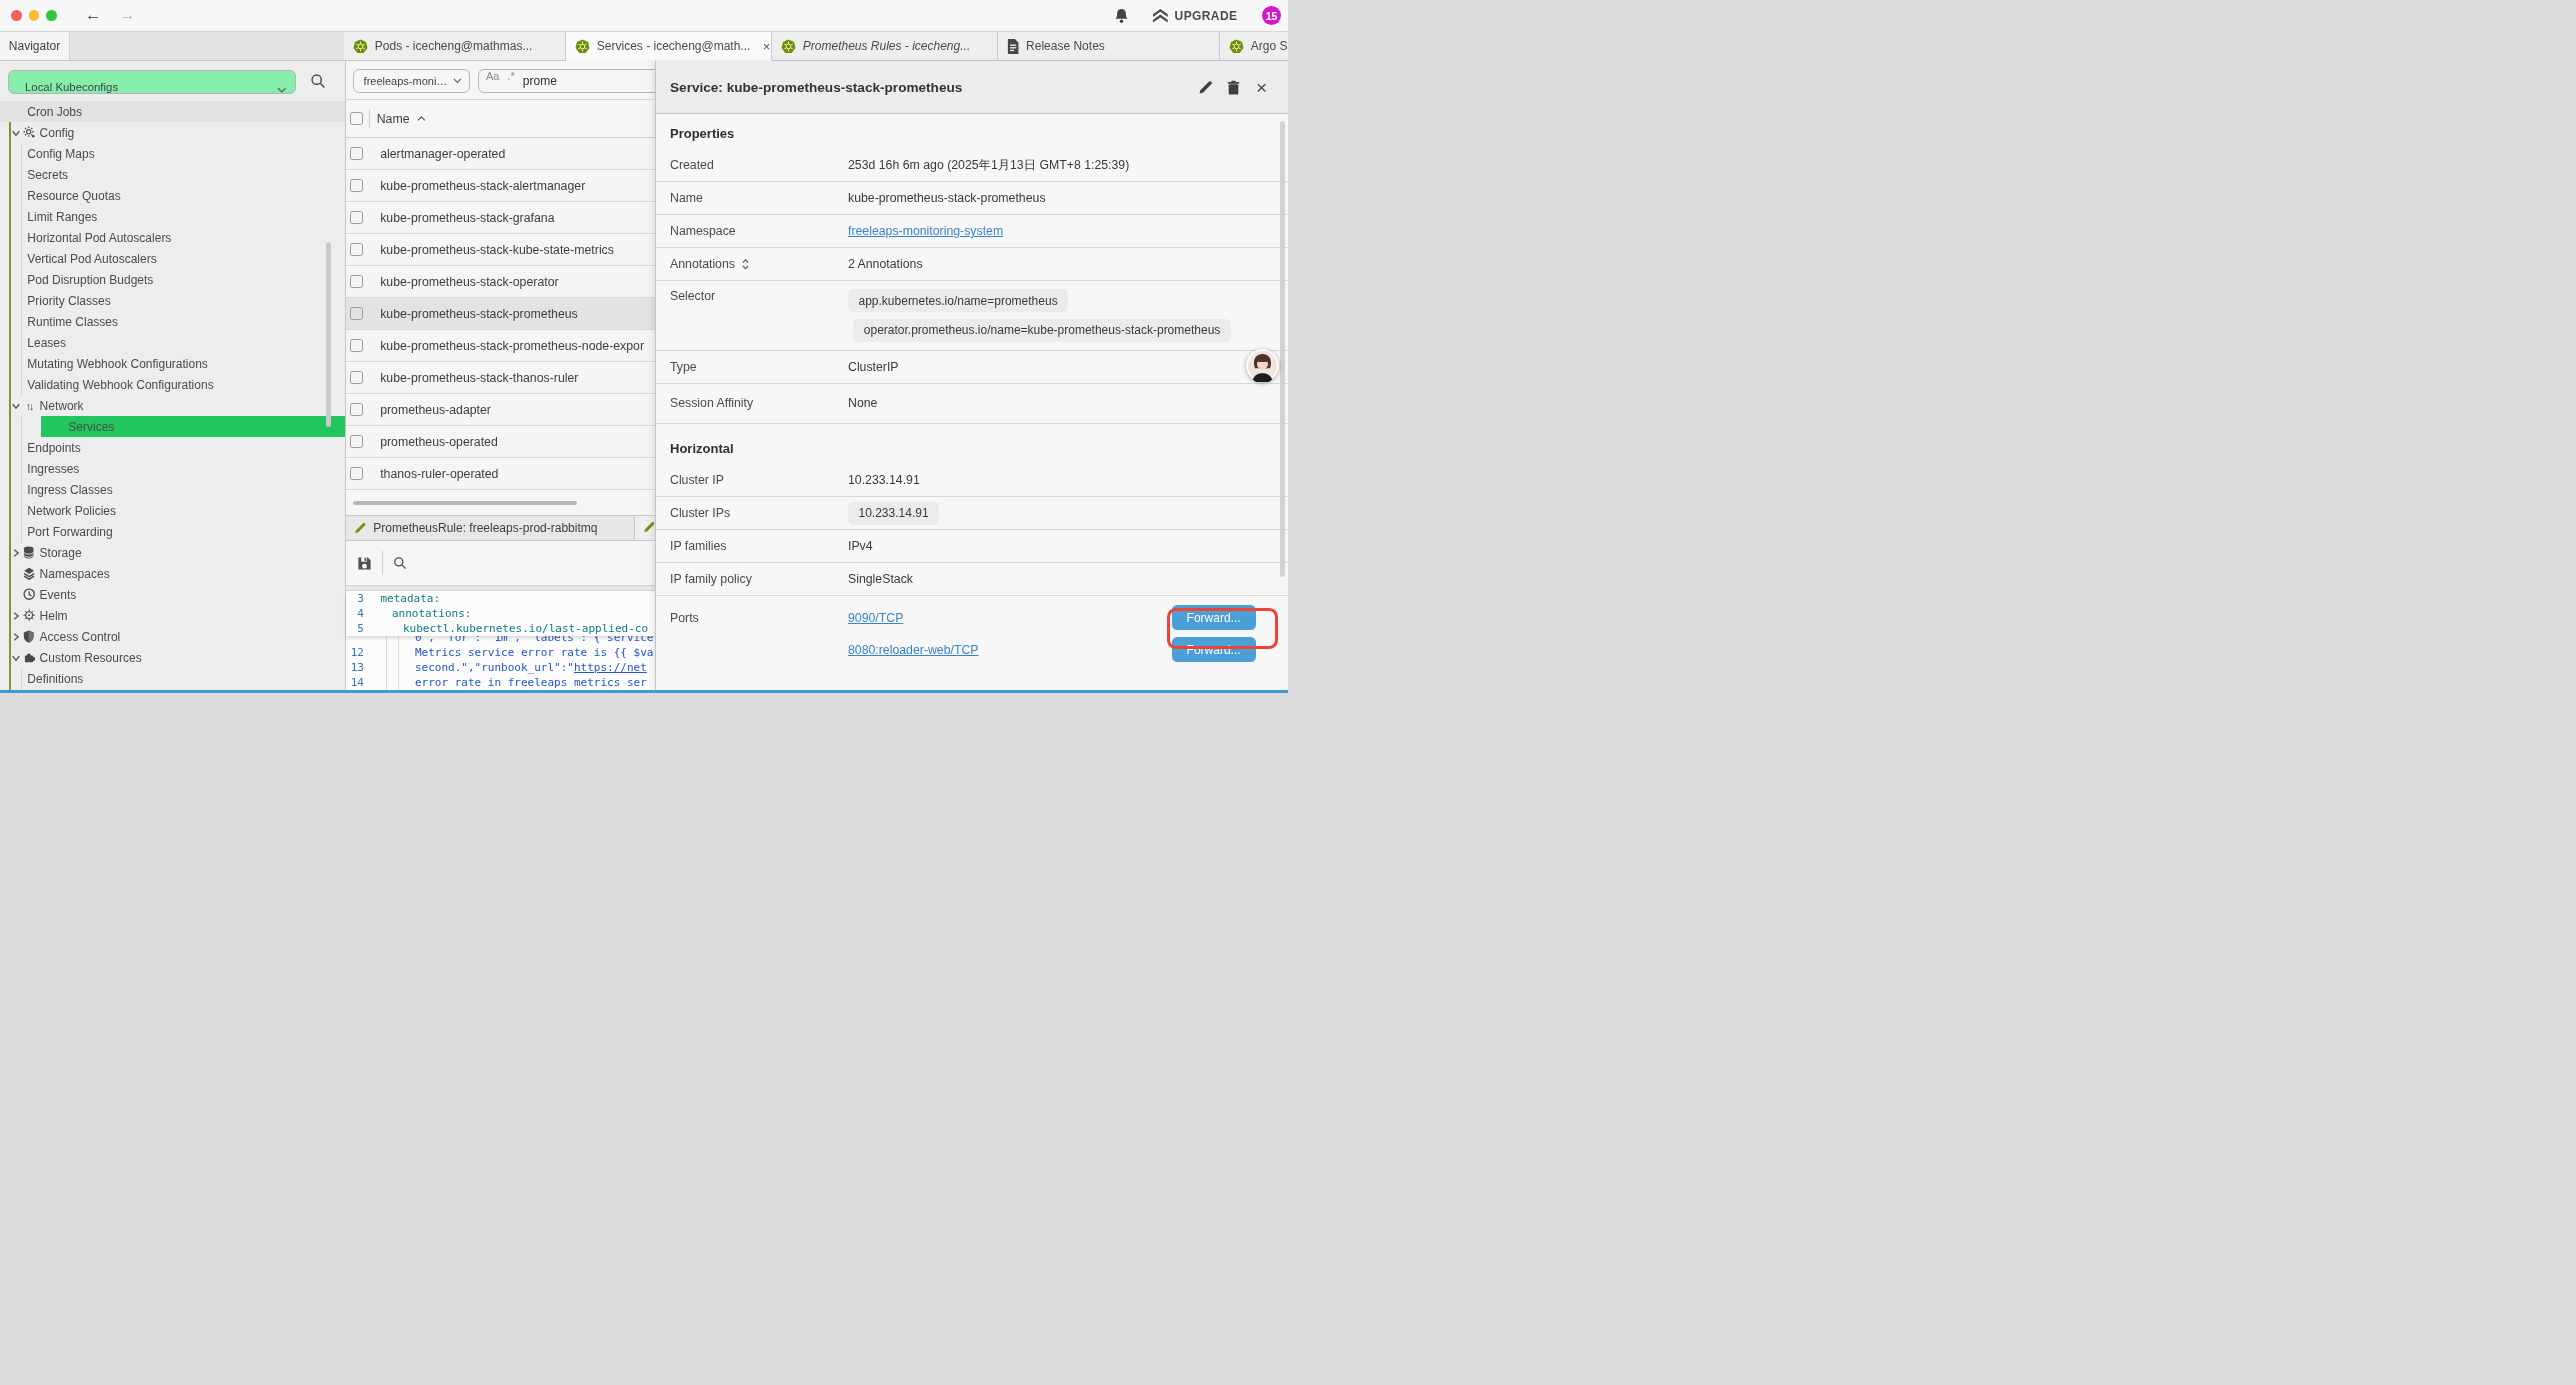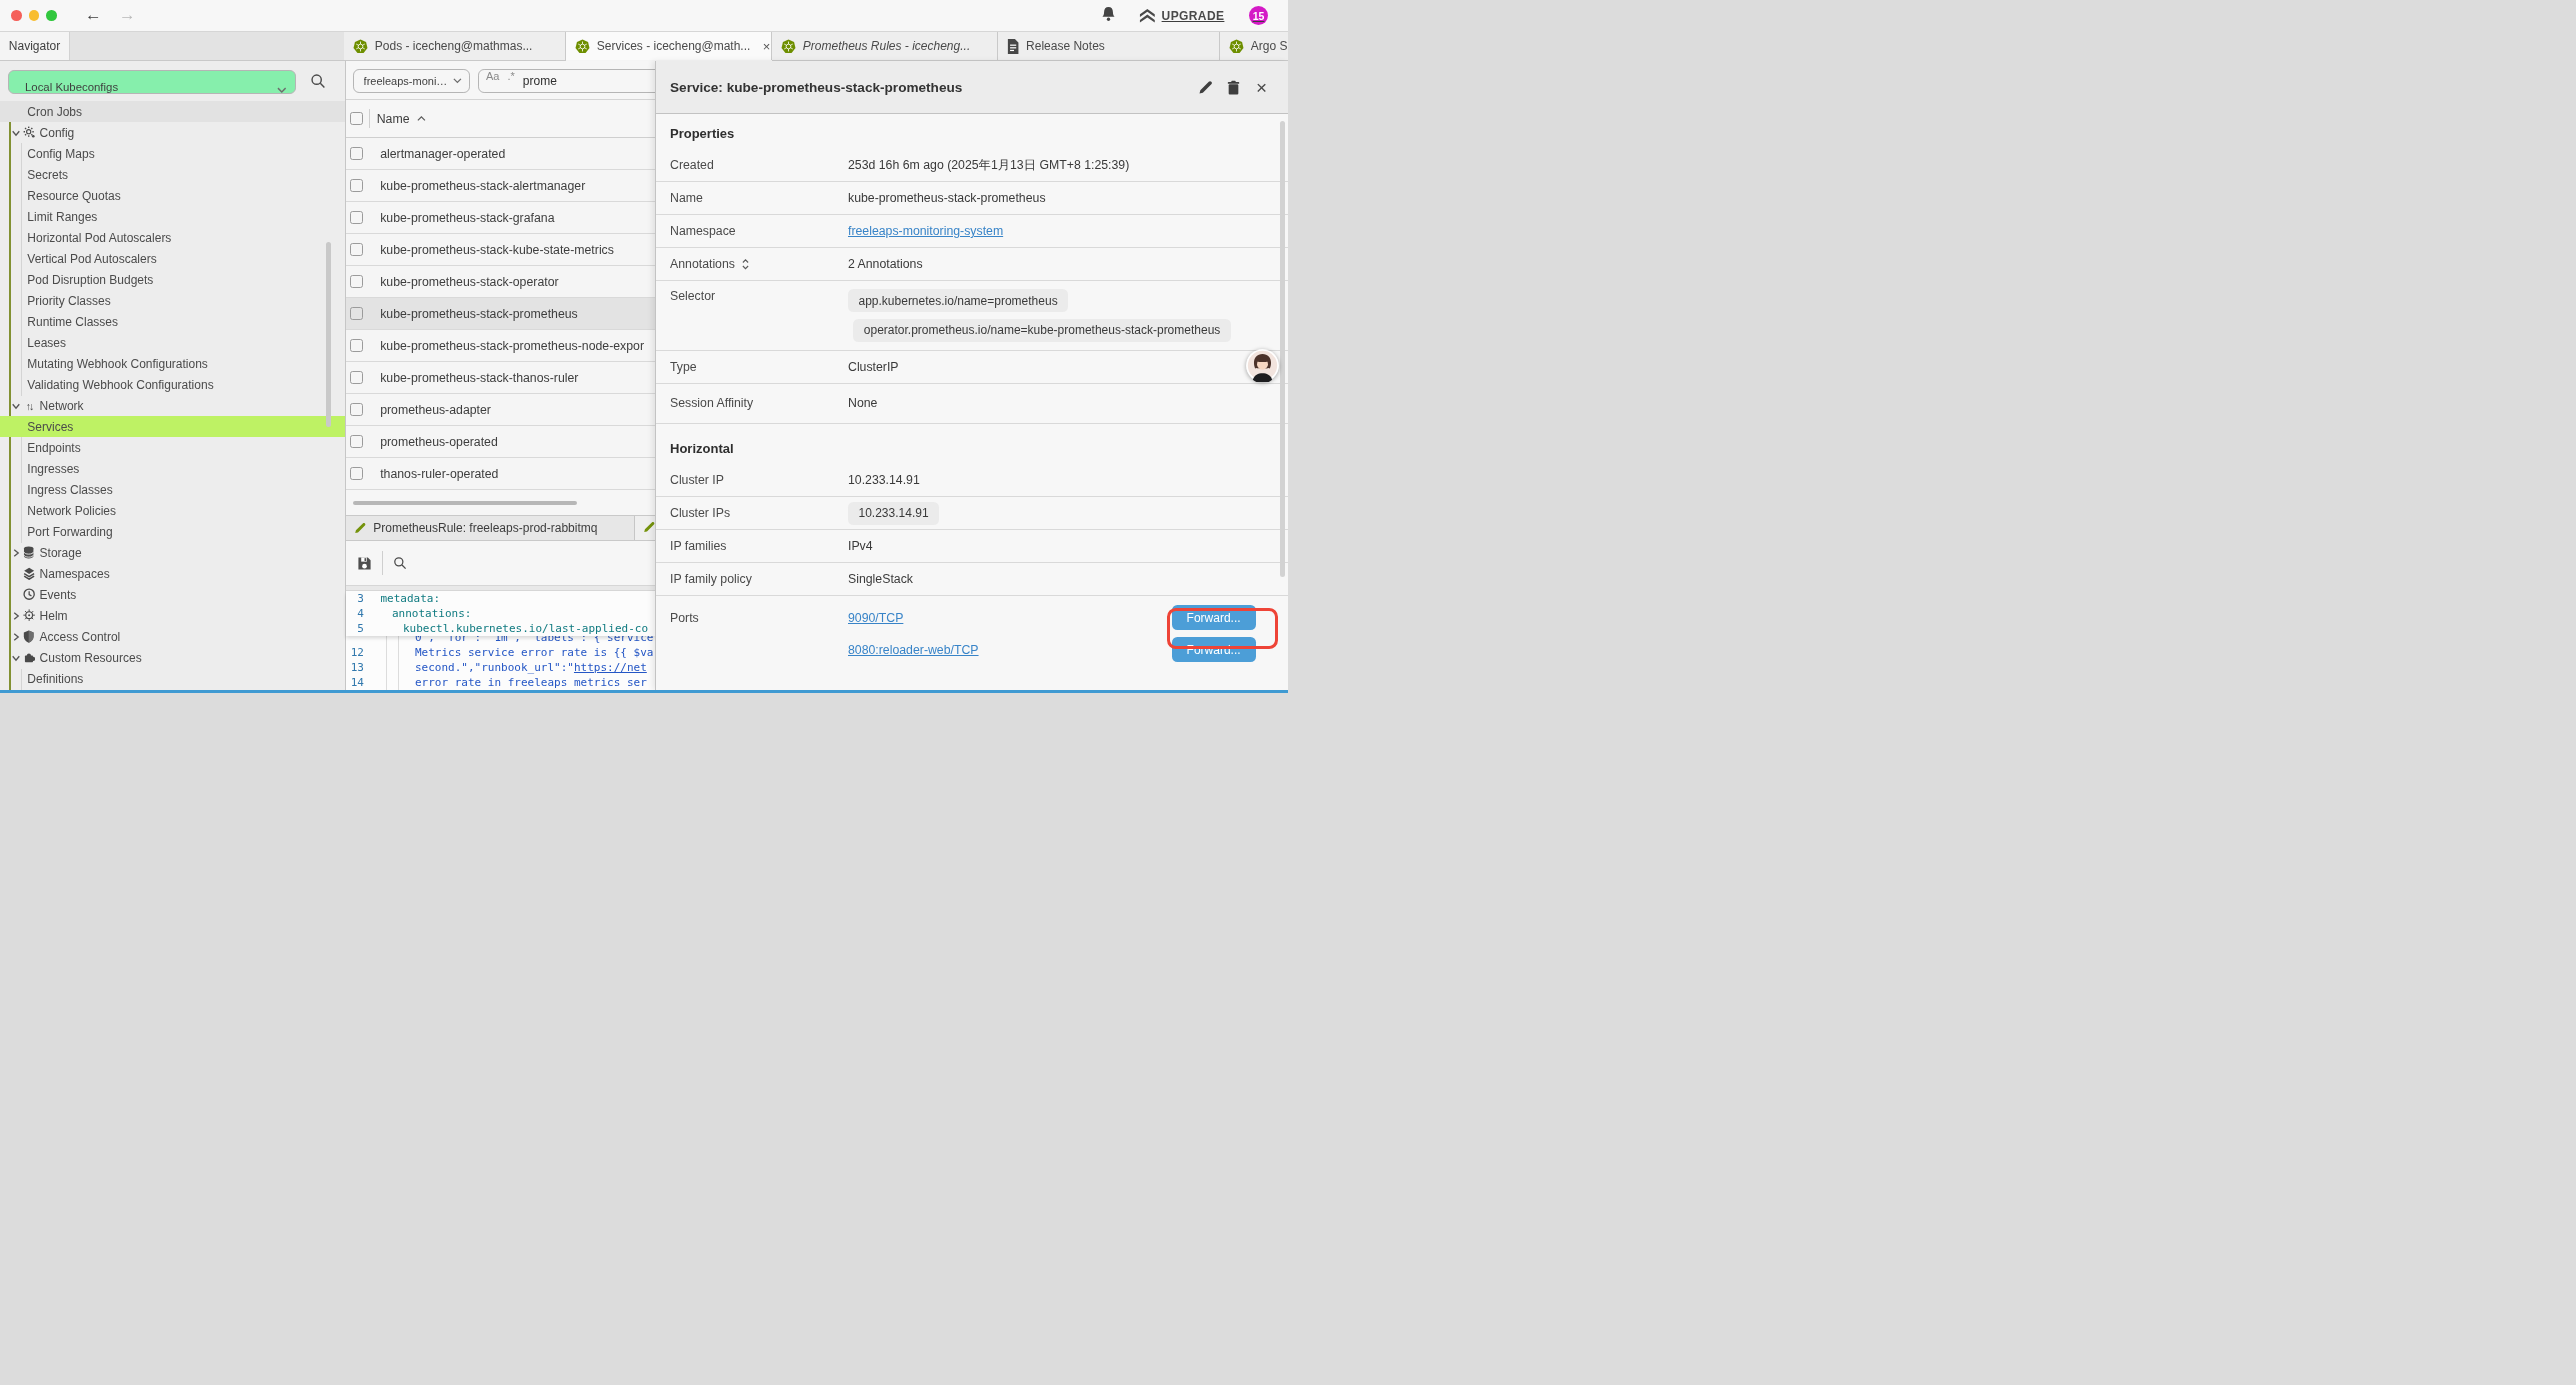--- a/index.html
+++ b/index.html
@@ -8,21 +8,21 @@
        font-family:"Liberation Sans",sans-serif;color:#3e3e3e;-webkit-font-smoothing:antialiased;}
 
   
   .topbar{position:absolute;left:0;top:0;width:1288px;height:32px;background:#f7f7f7;
           border-bottom:0.9px solid #d6d6d6;display:flex;align-items:center;}
   .traffic{display:flex;align-items:center;margin-left:11.4px;}
   .dot{width:10.5px;height:10.5px;border-radius:50%;margin-right:7px;}
   .dot.r{background:#f5605a}.dot.y{background:#f8bd2f}.dot.g{background:#31c73e}
   .navarrow{font-size:16.7px;line-height:1;margin-left:21px;color:#3c3c3c;cursor:default;}
   .navarrow.fwd{color:#b9b9b9;margin-left:17.5px;}
-  .top-right{margin-left:auto;display:flex;margin-right:20px;text-decoration:underline;}
+  .top-right{margin-left:auto;display:flex;align-items:center;margin-right:7px;}
   .upgrade{display:flex;align-items:center;margin-left:23px;color:#4a4a4a;font-weight:700;
            font-size:12px;letter-spacing:0.4px;}
   .upgrade svg{margin-right:6.1px;}
   .badge{margin-left:24.6px;width:19px;height:19px;border-radius:50%;background:#d41ac6;color:#fff;
          font-size:10.5px;font-weight:700;display:flex;align-items:center;justify-content:center;}
 
   
   .tabrow{position:absolute;left:0;top:32px;width:1288px;height:29px;background:#e3e3e3;
           border-bottom:0.9px solid #c9c9c9;display:flex;}
   .nav-tab{width:70px;height:100%;background:#f4f4f4;border-right:0.9px solid #d2d2d2;
@@ -42,21 +42,21 @@
   .ctx-select{position:absolute;left:8px;top:8.8px;width:288px;height:24px;border:0.9px solid #b5b5b5;
               border-radius:6.1px;background:#86efac;display:flex;align-items:flex-end;
               padding:0 8.8px 0 16px;font-size:11.4px;color:#3f3f3f;gap:47px;}
   .ctx-select .chev{margin-left:auto;display:flex;}
   .ctx-search{position:absolute;left:310px;top:12.3px;display:flex;}
   .green-guide{position:absolute;left:8.8px;top:40px;bottom:0;width:1.8px;background:#6f8012;opacity:.85;}
   .tree{position:absolute;left:0;top:40px;right:0;bottom:0;}
   .srow{height:21px;display:flex;align-items:center;padding-left:12.3px;font-size:12px;color:#4b4b4b;
         white-space:nowrap;position:relative;cursor:default;}
   .srow.hl{background:#e2e2e2;}
-  .srow.sel{background:#bef264;}
+  .srow.sel{background:#22c55e;margin-left:41px;}
   .srow .tc{flex:none;width:8px;display:flex;}
   .srow .tcempty{flex:none;width:8px;}
   .srow .ticon{flex:none;width:14px;margin-left:1.8px;display:flex;justify-content:center;align-items:center;color:#4a4a4a;}
   .srow .tlabel{margin-left:3.5px;}
   .srow.child .tlabel{margin-left:15px;}
   .updown-txt{font-size:10.5px;letter-spacing:-1.8px;color:#4a4a4a;}
   .guide{position:absolute;left:21px;width:0.9px;background:#d4d4d4;}
   .side-scroll{position:absolute;right:14px;top:181px;width:5.3px;height:185px;background:#c9c9c9;border-radius:2.6px;}
 
   

